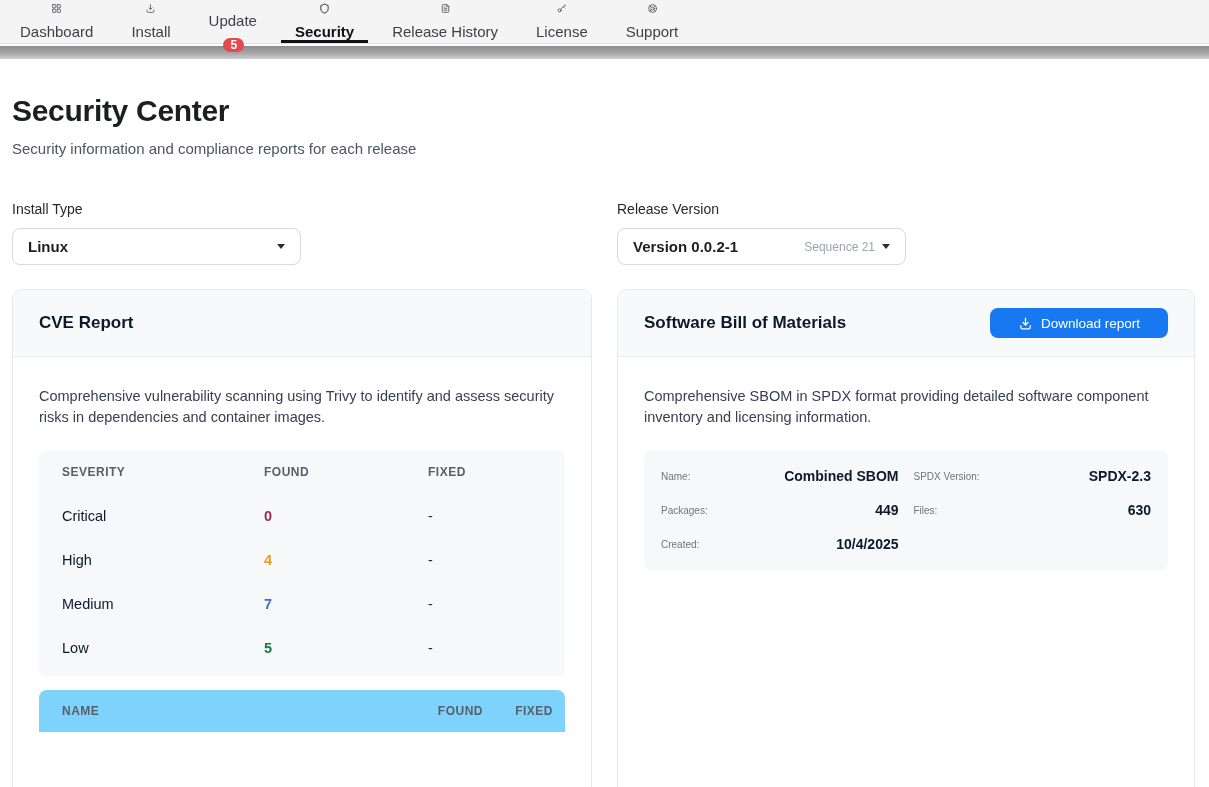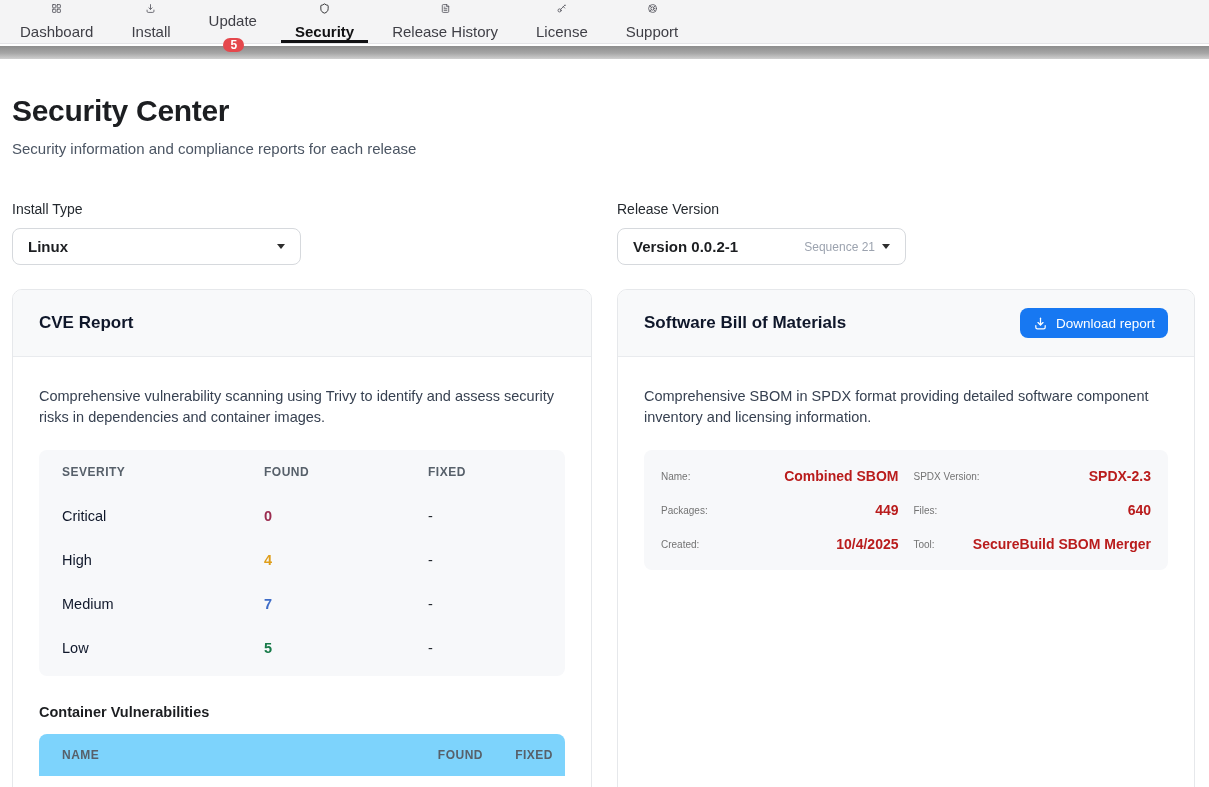--- a/index.html
+++ b/index.html
@@ -62,29 +62,29 @@
   .sev-fixed { font-size: 14.5px; color: #24292f; }
 
   
   .cv-title { margin-top: 28px; font-size: 14.5px; font-weight: 600; color: #1c1e21; }
   .cv-header { margin-top: 14px; background: #7dd3fc; border-radius: 8px 8px 0 0;
     display: grid; grid-template-columns: 1fr 90px 70px; align-items: center; height: 42px; padding: 0 12px 0 23px; }
   .cv-header .sev-head:nth-child(2), .cv-header .sev-head:nth-child(3) { text-align: right; }
 
   
   .download-btn { display: flex; align-items: center; gap: 8px; background: #1778f2; color: #fff;
-    border: none; border-radius: 8px; height: 30px; padding: 0 13px; font-size: 13.5px;
+    border: none; border-radius: 8px; height: 30px; padding: 0 28px; font-size: 13.5px;
     font-weight: 500; cursor: pointer; font-family: inherit; }
   .download-btn svg { width: 15px; height: 15px; stroke: #fff; fill: none;
     stroke-width: 2; stroke-linecap: round; stroke-linejoin: round; }
   .sbom-info { margin-top: 22px; background: #f7f8fa; border-radius: 8px; padding: 9px 17px;
     display: grid; grid-template-columns: 1fr 1fr; column-gap: 15px; }
   .info-cell { display: flex; align-items: center; justify-content: space-between; padding: 9px 0; }
   .info-label { font-size: 10px; color: #737373; }
-  .info-value { font-size: 14px; font-weight: 700; color: #b91c1c; white-space: nowrap; }
+  .info-value { font-size: 14px; font-weight: 700; color: #0f172a; white-space: nowrap; }
 </style>
 </head>
 <body>
 
 <div class="navbar">
   <div class="nav-item">
     <svg viewBox="0 0 24 24">
         <rect x="3.5" y="3.5" width="7" height="7" rx="1"></rect>
         <rect x="13.5" y="3.5" width="7" height="7" rx="1"></rect>
         <rect x="13.5" y="13.5" width="7" height="7" rx="1"></rect>
@@ -205,21 +205,20 @@
             <span class="sev-found" style="color: rgb(62, 108, 199);">7</span>
             <span class="sev-fixed">-</span>
           </div>
           <div class="sev-row">
             <span class="sev-name">Low</span>
             <span class="sev-found" style="color: rgb(23, 122, 72);">5</span>
             <span class="sev-fixed">-</span>
           </div>
         </div>
 
-        <div class="cv-title">Container Vulnerabilities</div>
         <div class="cv-header">
           <span class="sev-head">NAME</span>
           <span class="sev-head">FOUND</span>
           <span class="sev-head">FIXED</span>
         </div>
       </div>
     </div>
 
     <div class="card card-right">
       <div class="card-header">
@@ -244,28 +243,24 @@
           <div class="info-cell">
             <span class="info-label">SPDX Version:</span>
             <span class="info-value">SPDX-2.3</span>
           </div>
           <div class="info-cell">
             <span class="info-label">Packages:</span>
             <span class="info-value">449</span>
           </div>
           <div class="info-cell">
             <span class="info-label">Files:</span>
-            <span class="info-value">640</span>
+            <span class="info-value">630</span>
           </div>
           <div class="info-cell">
             <span class="info-label">Created:</span>
             <span class="info-value">10/4/2025</span>
           </div>
-          <div class="info-cell">
-            <span class="info-label">Tool:</span>
-            <span class="info-value">SecureBuild SBOM Merger</span>
-          </div>
         </div>
       </div>
     </div>
 
   </div>
 </div>
 
 </body></html>

